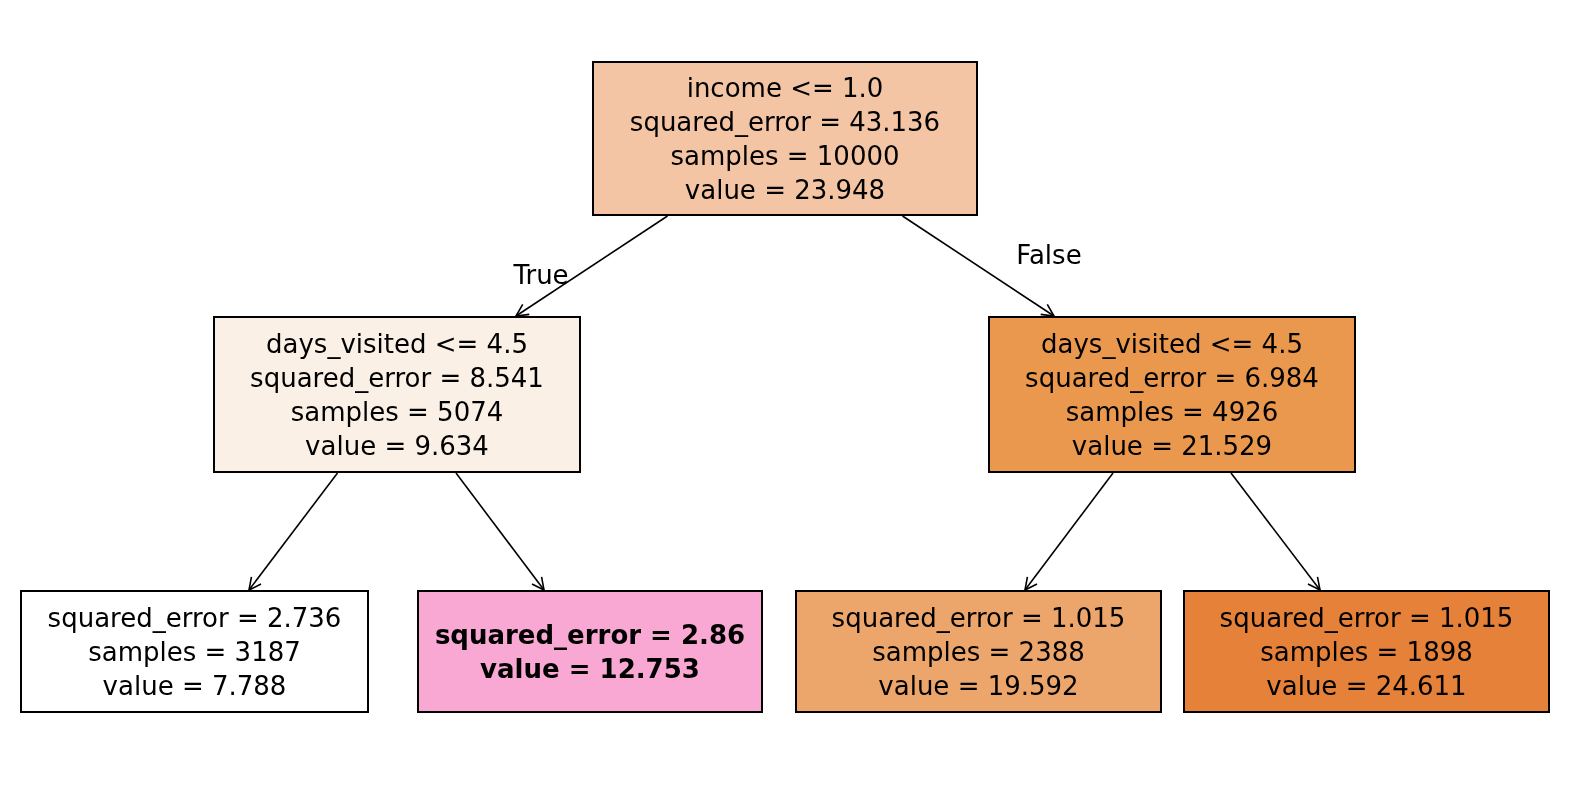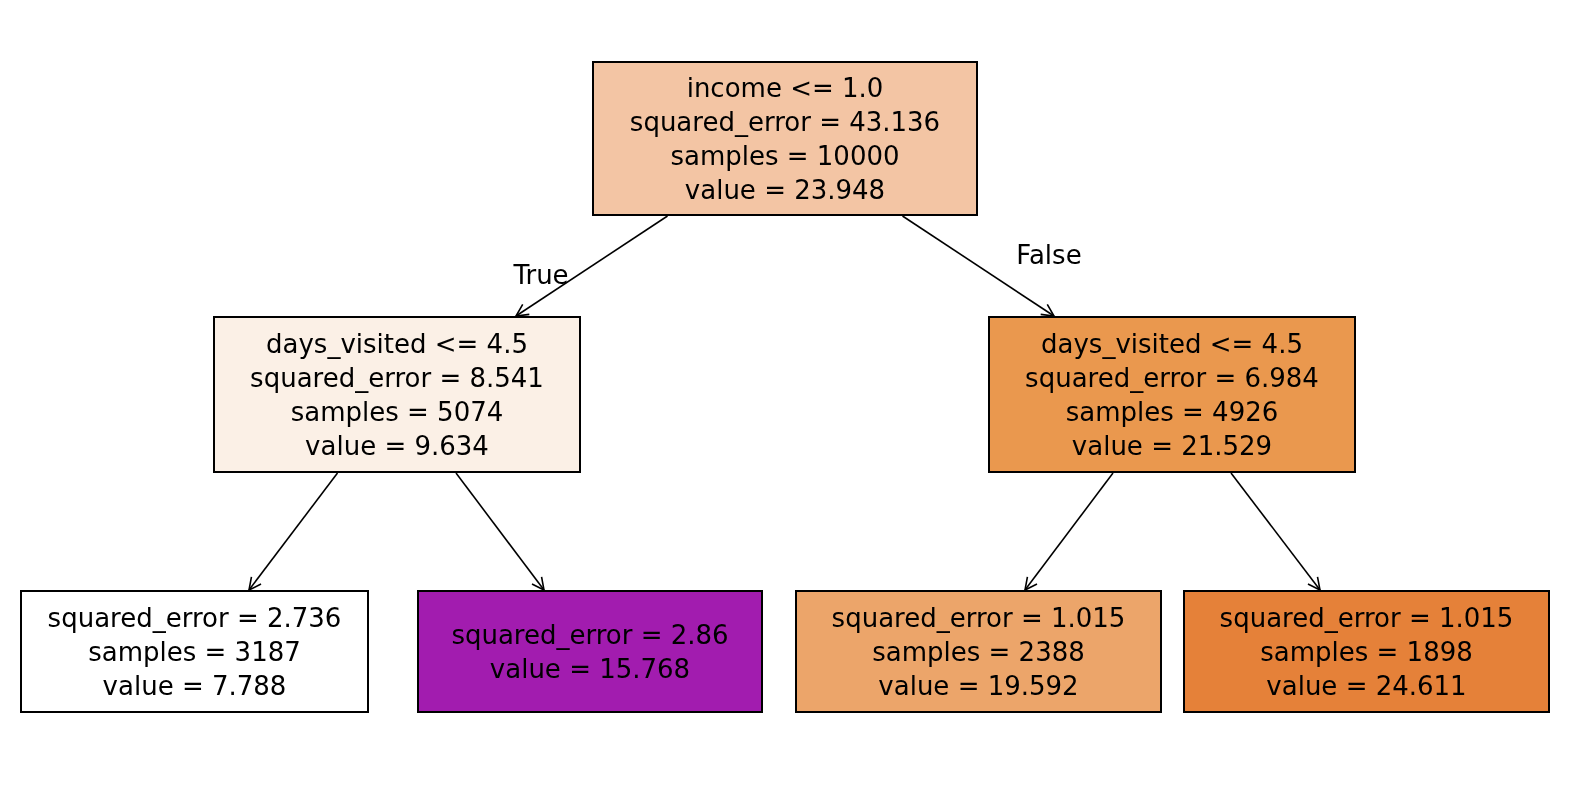--- a/index.html
+++ b/index.html
@@ -97,23 +97,23 @@
     <div>samples = 4926</div>
     <div>value = 21.529</div>
   </div>
 
   <div class="node" id="node-leaf1" style="background-color: rgb(255, 255, 255);">
     <div>squared_error = 2.736</div>
     <div>samples = 3187</div>
     <div>value = 7.788</div>
   </div>
 
-  <div class="node" id="node-leaf2" style="background-color: #a21caf;">
+  <div class="node" id="node-leaf2" style="background-color: #f9a8d4; font-weight: bold;">
     <div>squared_error = 2.86</div>
-    <div>value = 15.768</div>
+    <div>value = 12.753</div>
   </div>
 
   <div class="node" id="node-leaf3" style="background-color: rgb(236, 165, 106);">
     <div>squared_error = 1.015</div>
     <div>samples = 2388</div>
     <div>value = 19.592</div>
   </div>
 
   <div class="node" id="node-leaf4" style="background-color: rgb(229, 129, 57);">
     <div>squared_error = 1.015</div>

